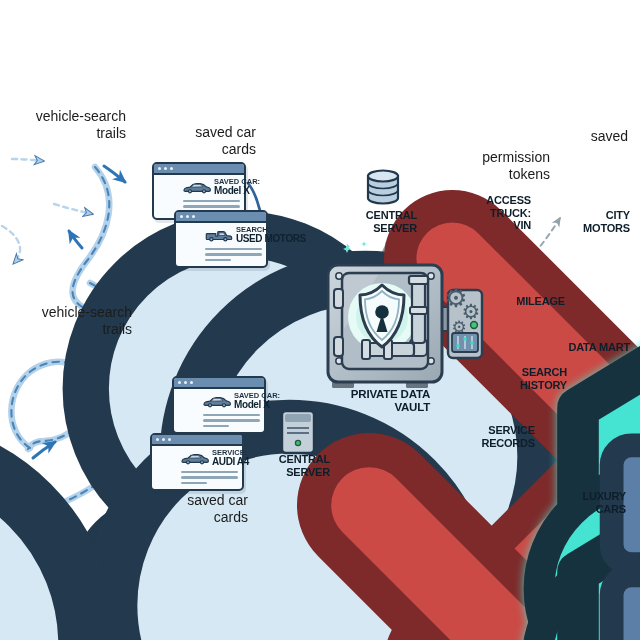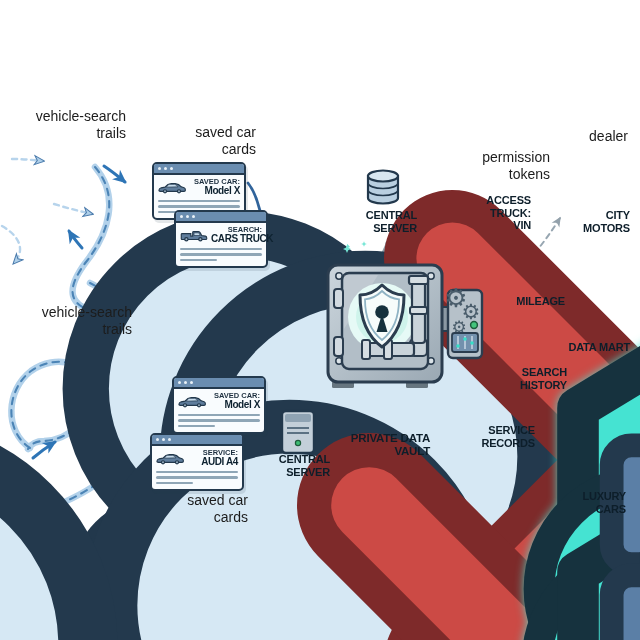--- a/index.html
+++ b/index.html
@@ -2,28 +2,28 @@
 <html><head>
 <meta charset="utf-8">
 <style>
   html,body{margin:0;padding:0;background:#fff;}
   .canvas{position:relative;width:640px;height:640px;background:#ffffff;overflow:hidden;
           font-family:"Liberation Sans",sans-serif;}
   .canvas > svg{position:absolute;left:0;top:0;}
   .lbl{position:absolute;text-align:right;}
   .h{font-weight:500;font-size:14px;line-height:1.18;color:#1c1c1c;}
   .c{font-weight:bold;font-size:11px;line-height:1.14;color:#0d1e2a;letter-spacing:-0.2px;}
-  .cv{font-size:11.5px;margin-top:44px;}
+  .cv{font-size:11.5px;}
   .card{position:absolute;width:94px;border:2.5px solid #23394d;border-radius:5px;background:#f9fcfe;
         box-shadow:2px 3px 0 rgba(35,57,77,.12);box-sizing:border-box;}
   .card.top{z-index:3;}
   .card-header{height:9px;background:#6a8db0;border-bottom:2px solid #23394d;border-radius:2px 2px 0 0;
         display:flex;align-items:center;gap:3px;padding-left:4px;}
   .dot{width:3px;height:3px;border-radius:50%;background:#e9f1f7;}
-  .card-body{padding:3px 4px 5px;}
+  .card-body{padding:3px 4px 5px;margin-left:25px;}
   .card-row{display:flex;align-items:center;gap:3px;}
   .car-ic{width:28px;height:15px;flex:none;}
   .card-text{flex:1;text-align:right;line-height:1.08;min-width:0;}
   .card-prefix{font-size:7.5px;font-weight:bold;color:#1d2f3f;white-space:nowrap;}
   .card-value{font-size:10px;font-weight:bold;color:#0e2230;letter-spacing:-0.4px;white-space:nowrap;}
   .ph-line{margin-top:3px;height:2.5px;background:#8fa6b6;border-radius:2px;}
   .ph-line.short{width:45%;}
 </style>
 </head>
 <body>
@@ -276,21 +276,21 @@
 <div class="lbl h" style="left:28px;top:304px;width:104px">vehicle-search trails</div>
 <div class="lbl h" style="left:150px;top:492px;width:98px">saved car cards</div>
 <div class="lbl c cv" style="left:344px;top:388px;width:86px">PRIVATE DATA VAULT</div>
 <div class="lbl c" style="left:351px;top:209px;width:66px">CENTRAL SERVER</div>
 <div class="lbl c" style="left:264px;top:453px;width:66px">CENTRAL SERVER</div>
 <div class="lbl h" style="left:456px;top:149px;width:94px">permission tokens</div>
 <div class="lbl c" style="left:471px;top:194px;width:60px">ACCESS TRUCK: VIN</div>
 <div class="lbl c" style="left:499px;top:295px;width:66px">MILEAGE</div>
 <div class="lbl c" style="left:465px;top:424px;width:70px">SERVICE RECORDS</div>
 <div class="lbl c" style="left:497px;top:366px;width:70px">SEARCH HISTORY</div>
-<div class="lbl h" style="left:568px;top:128px;width:60px">dealer</div>
+<div class="lbl h" style="left:568px;top:128px;width:60px">saved</div>
 <div class="lbl c" style="left:568px;top:209px;width:62px">CITY MOTORS</div>
 <div class="lbl c" style="left:568px;top:341px;width:62px">DATA MART</div>
 <div class="lbl c" style="left:564px;top:490px;width:62px">LUXURY CARS</div>
 
 <div class="card" style="left:152px;top:162px">
   <div class="card-header">
         <span class="dot"></span>
         <span class="dot"></span>
         <span class="dot"></span>
       </div>
@@ -316,21 +316,21 @@
         <span class="dot"></span>
         <span class="dot"></span>
       </div>
   <div class="card-body">
     <div class="card-row">
       <svg class="car-ic" viewBox="0 0 44 22">
             <use href="#sym-pickup"></use>
           </svg>
       <div class="card-text">
         <div class="card-prefix">SEARCH:</div>
-        <div class="card-value">CARS TRUCK</div>
+        <div class="card-value">USED MOTORS</div>
       </div>
     </div>
     <div class="ph-line"></div>
         <div class="ph-line"></div>
         <div class="ph-line short"></div>
   </div>
 </div>
 
 <div class="card" style="left:172px;top:376px">
   <div class="card-header">

